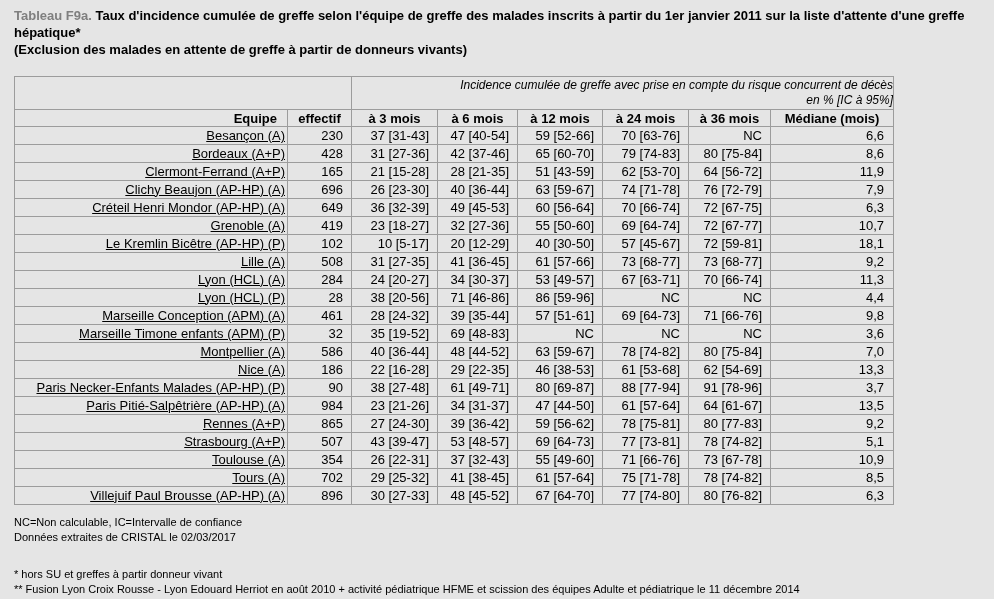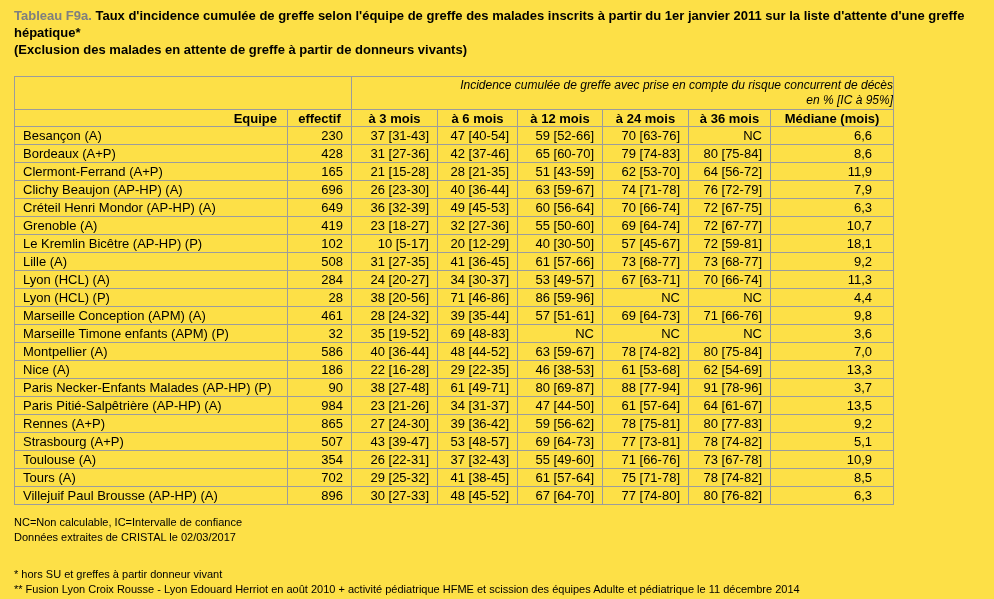--- a/index.html
+++ b/index.html
@@ -3,21 +3,21 @@
 <meta charset="utf-8">
 <style>
   * { margin: 0; padding: 0; box-sizing: border-box; }
   html, body { background: #ffffff; }
   body {
     width: 994px; height: 599px;
     font-family: "Liberation Sans", "DejaVu Sans", sans-serif;
     color: #000;
     overflow: hidden;
   }
-  .page { position: relative; width: 994px; height: 599px; background: #fde047; }
+  .page { position: relative; width: 994px; height: 599px; background: #e5e5e5; }
 
   
   .title-block {
     position: absolute; left: 14px; top: 7px; width: 966px;
     font-size: 13px; font-weight: bold; line-height: 17px; color: #000;
   }
   .title-label { color: #7f7f7f; }
 
   
   table.grid {
@@ -33,22 +33,22 @@
   }
   tr.group-row th { height: 33px; vertical-align: middle; }
   th.group-header {
     font-weight: bold; text-align: right;
     padding: 1px 8px 1px 4px; font-size: 12px; line-height: 15px; font-style: italic;
   }
   tr.cols-row th { height: 17px; font-weight: bold; text-align: center; line-height: 15px; }
   tr.cols-row th.col-equipe { text-align: right; padding-right: 10px; margin-left: 28px; }
   tr.data-row { height: 18px; }
   tr.data-row td { line-height: 16px; text-align: right; padding-right: 8px; }
-  tr.data-row td.c-equipe { text-align: left; padding-left: 8px; padding-right: 2px; }
-  tr.data-row td.c-mediane { padding-right: 21px; }
+  tr.data-row td.c-equipe { text-align: right; padding-left: 8px; padding-right: 2px; text-decoration: underline; }
+  tr.data-row td.c-mediane { padding-right: 9px; }
 
   
   .footer {
     position: absolute; left: 14px; top: 515px; width: 966px;
     font-size: 11px; line-height: 14.5px; color: #000;
   }
   .footer .notes { margin-top: 23px; }
 </style>
 </head>
 <body>

